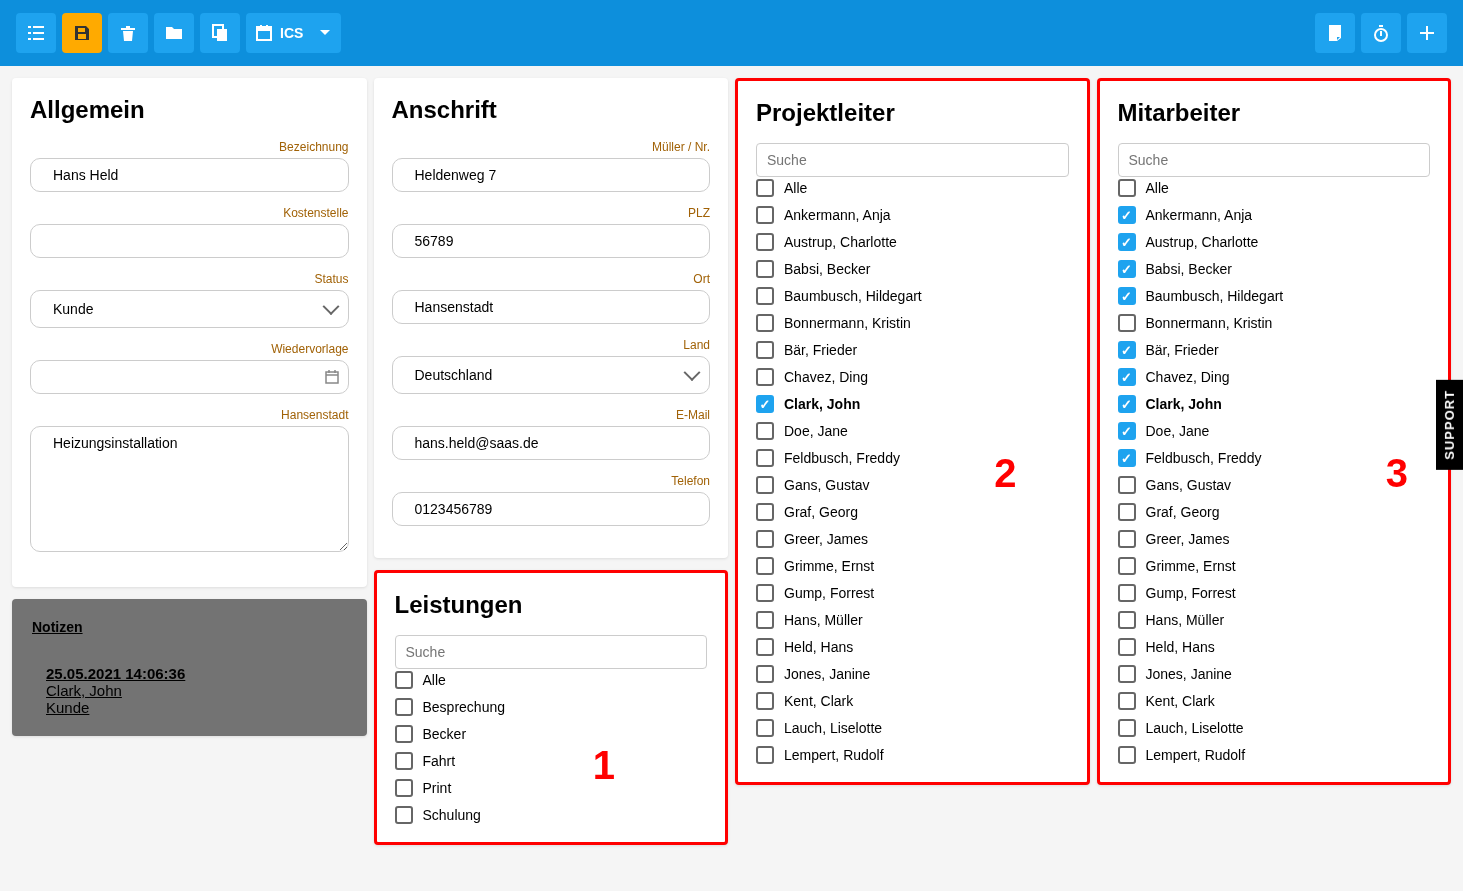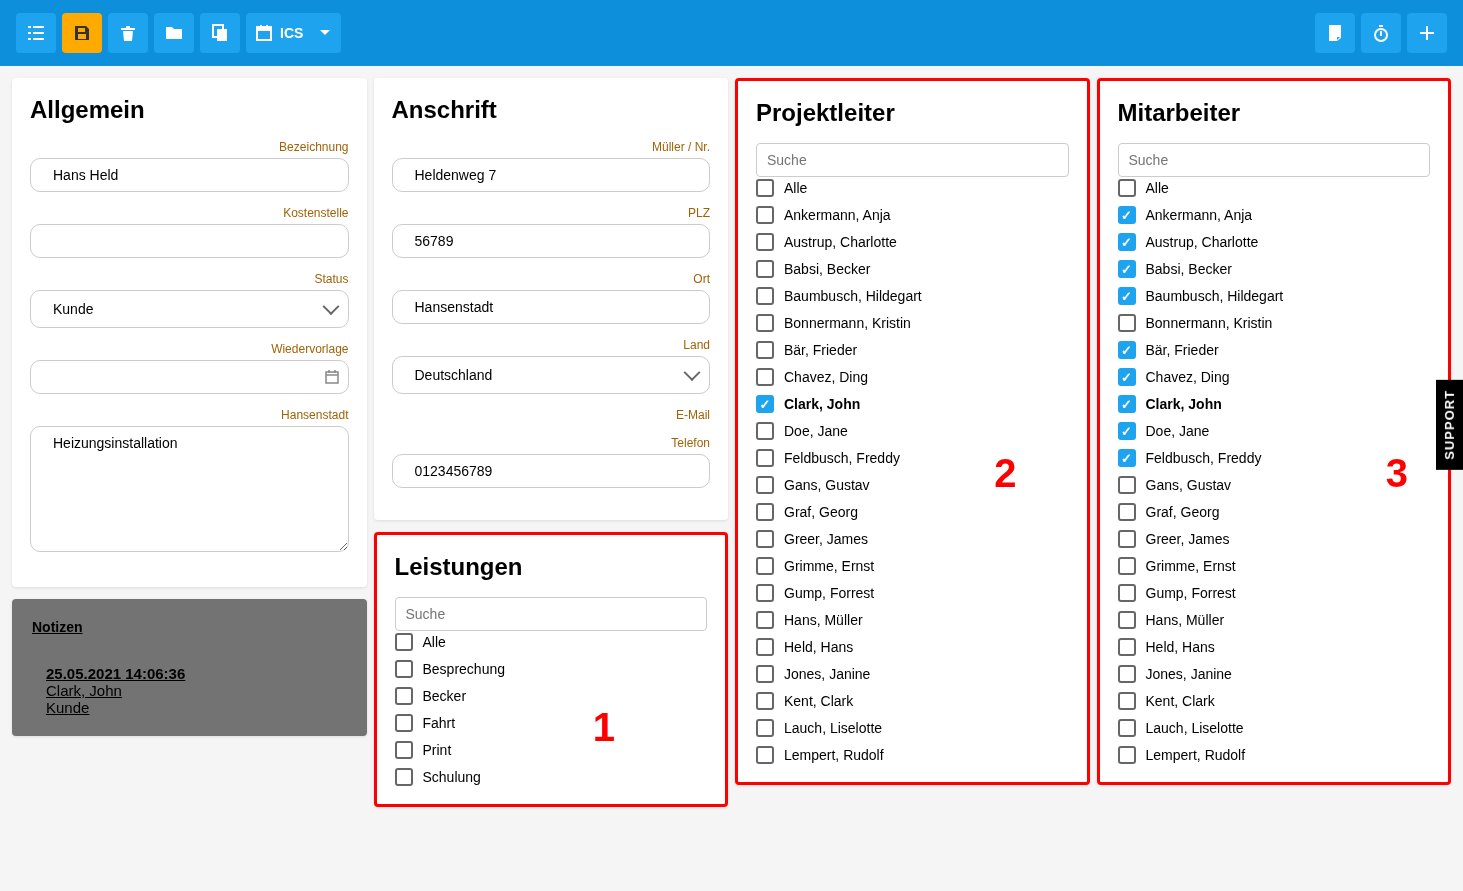--- a/index.html
+++ b/index.html
@@ -189,20 +189,21 @@
       <div class="form-group">
         <label class="form-label">Land</label>
         <div class="select-wrap">
           <select class="form-select">
             <option>Deutschland</option>
           </select>
         </div>
       </div>
       <div class="form-group">
         <label class="form-label">E-Mail</label>
+        <input class="form-input" value="hans.held@saas.de" style="">
       </div>
       <div class="form-group">
         <label class="form-label">Telefon</label>
         <input class="form-input" value="0123456789" style="">
       </div>
     </div>
 
     <div class="panel red-border" style="position:relative;">
       <h2 class="panel-title">Leistungen</h2>
       <input class="search-input" placeholder="Suche" style="">

